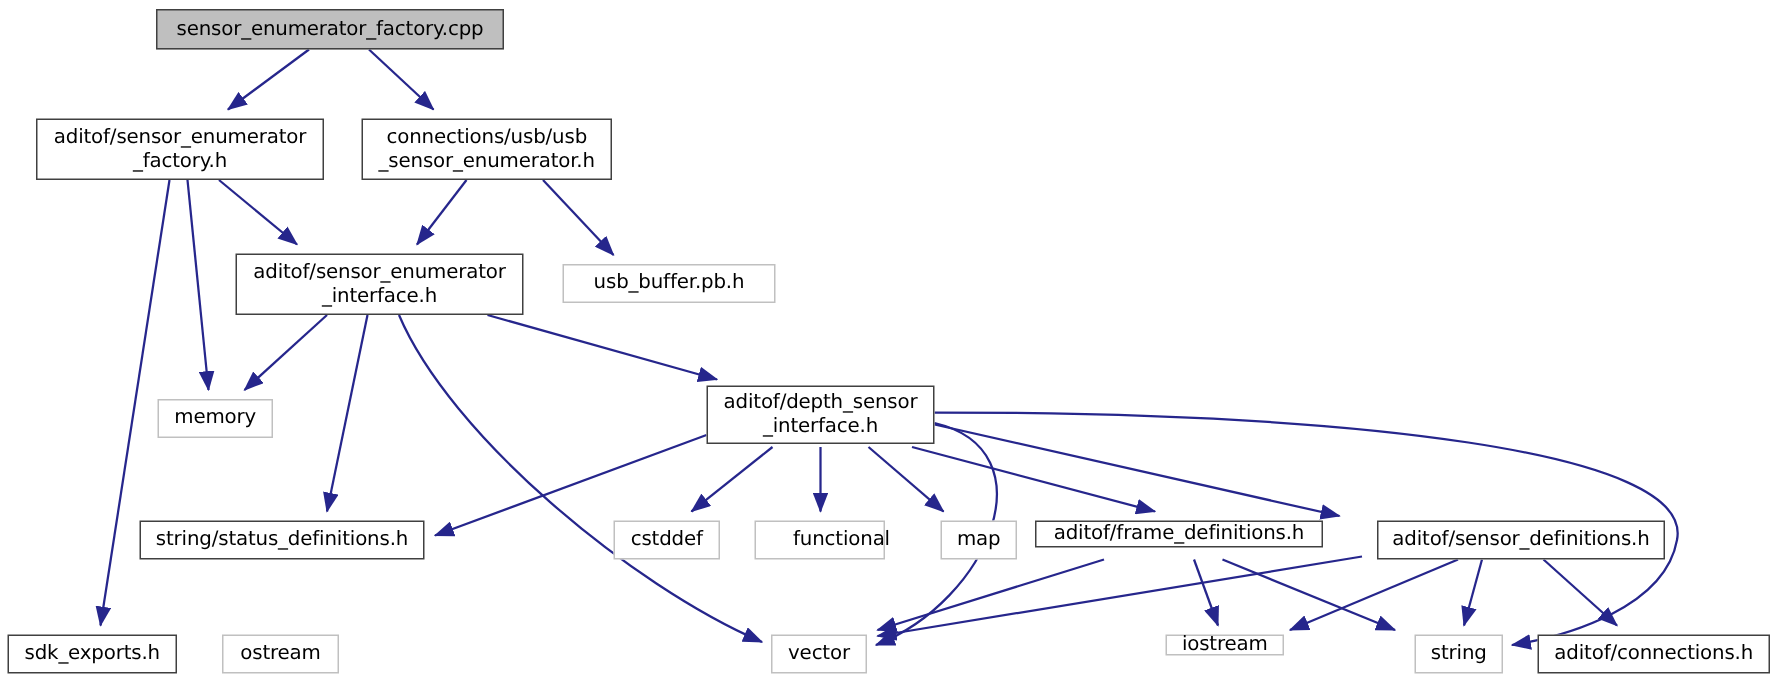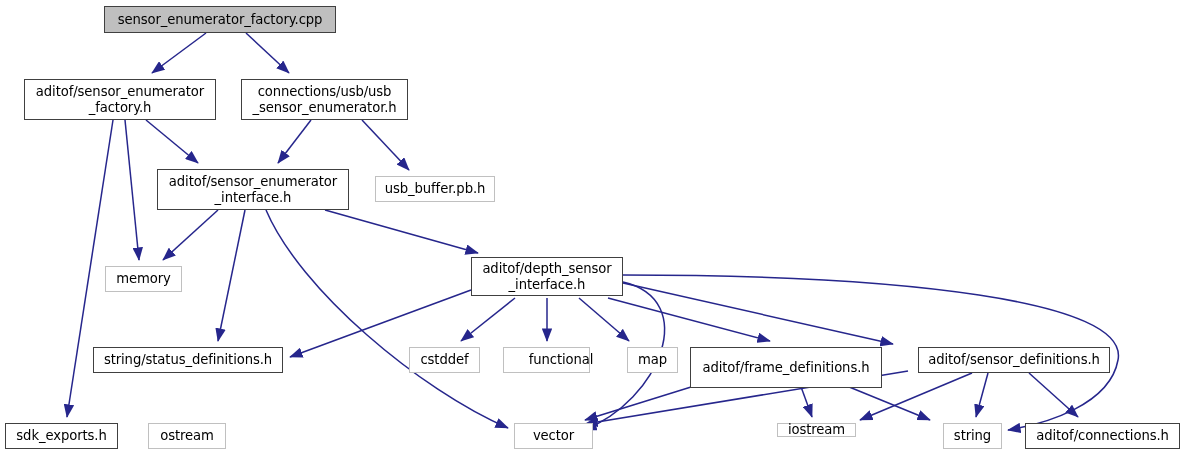--- a/index.html
+++ b/index.html
@@ -89,30 +89,30 @@
       </g>
   </svg>
   <div id="node-layer">
       <div class="node root" style="left: 104px; top: 6px; width: 232px; height: 27px;"><span>sensor_enumerator_factory.cpp</span></div>
       <div class="node internal" style="left: 24px; top: 79px; width: 192px; height: 41px;"><span>aditof/sensor_enumerator
 _factory.h</span></div>
       <div class="node internal" style="left: 241px; top: 79px; width: 167px; height: 41px;"><span>connections/usb/usb
 _sensor_enumerator.h</span></div>
       <div class="node internal" style="left: 157px; top: 169px; width: 192px; height: 41px;"><span>aditof/sensor_enumerator
 _interface.h</span></div>
-      <div class="node external" style="left: 375px; top: 176px; width: 120px; height: 26px;"><span>usb_buffer.pb.h</span></div>
+      <div class="node external" style="left: 375px; top: 176px; width: 142px; height: 26px;"><span>usb_buffer.pb.h</span></div>
       <div class="node external" style="left: 105px; top: 266px; width: 77px; height: 26px;"><span>memory</span></div>
       <div class="node internal" style="left: 471px; top: 257px; width: 152px; height: 39px;"><span>aditof/depth_sensor
 _interface.h</span></div>
       <div class="node internal" style="left: 93px; top: 347px; width: 190px; height: 26px;"><span>string/status_definitions.h</span></div>
       <div class="node external" style="left: 409px; top: 347px; width: 71px; height: 26px;"><span>cstddef</span></div>
       <div class="node external" style="left: 503px; top: 347px; width: 87px; height: 26px; padding-left: 29px;"><span>functional</span></div>
       <div class="node external" style="left: 615px; top: 347px; width: 51px; height: 26px; margin-left: 12px;"><span>map</span></div>
-      <div class="node internal" style="left: 690px; top: 347px; width: 192px; height: 41px;"><span>aditof/frame_definitions.h</span></div>
+      <div class="node internal" style="left: 690px; top: 347px; width: 192px; height: 18px;"><span>aditof/frame_definitions.h</span></div>
       <div class="node internal" style="left: 908px; top: 347px; width: 192px; height: 26px; margin-left: 10px;"><span>aditof/sensor_definitions.h</span></div>
       <div class="node internal" style="left: 5px; top: 423px; width: 113px; height: 26px;"><span>sdk_exports.h</span></div>
       <div class="node external" style="left: 148px; top: 423px; width: 78px; height: 26px;"><span>ostream</span></div>
-      <div class="node external" style="left: 514px; top: 423px; width: 79px; height: 26px;"><span>vector</span></div>
+      <div class="node external" style="left: 514px; top: 423px; width: 64px; height: 26px;"><span>vector</span></div>
       <div class="node external" style="left: 777px; top: 423px; width: 79px; height: 14px;"><span>iostream</span></div>
       <div class="node external" style="left: 943px; top: 423px; width: 59px; height: 26px;"><span>string</span></div>
       <div class="node internal" style="left: 1025px; top: 423px; width: 155px; height: 26px;"><span>aditof/connections.h</span></div>
     </div>
 </div>
 
 </body></html>

